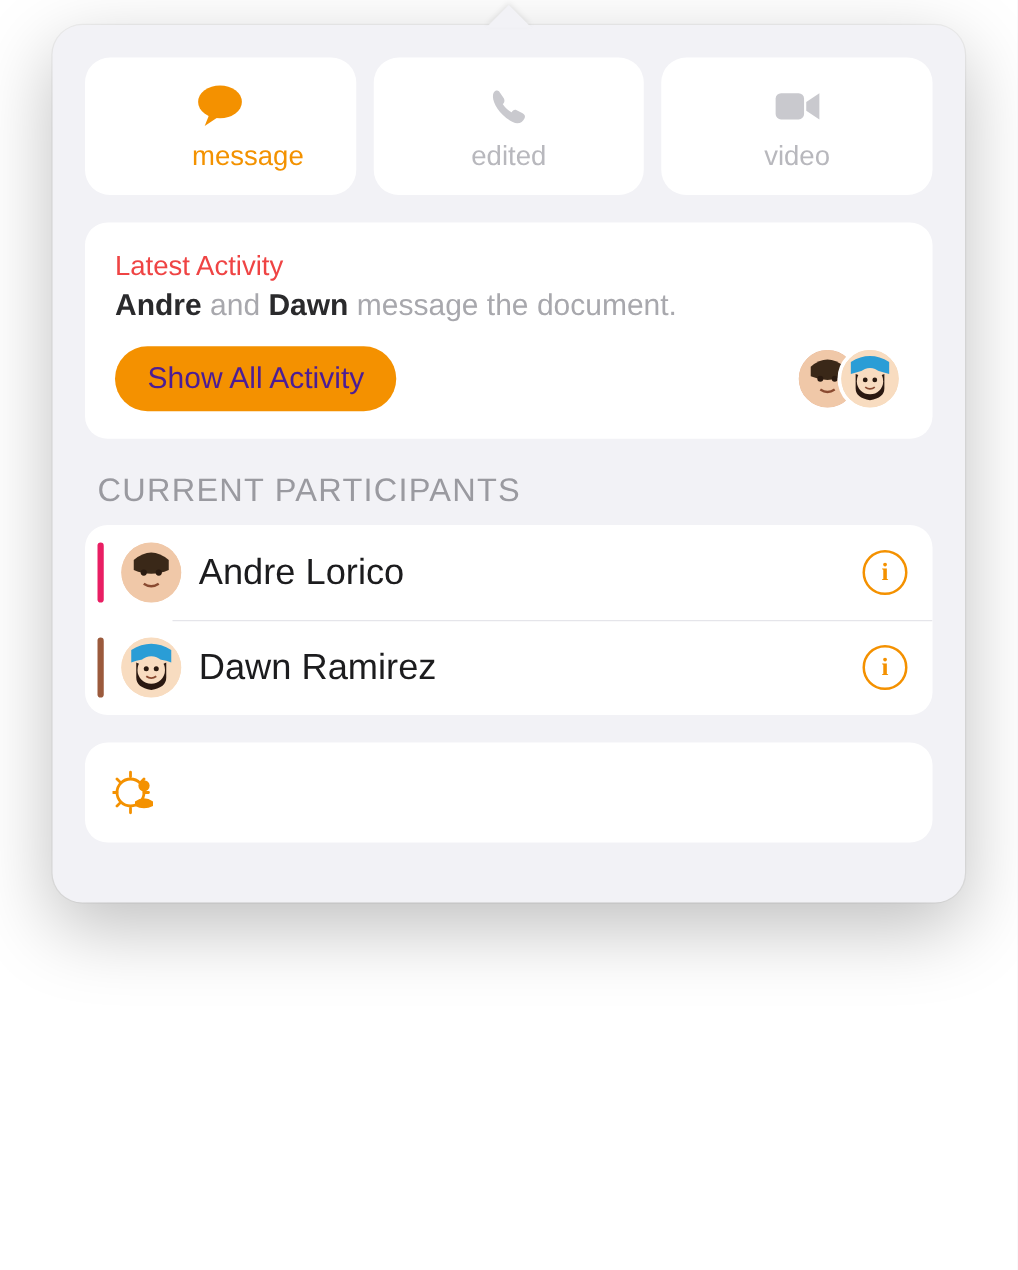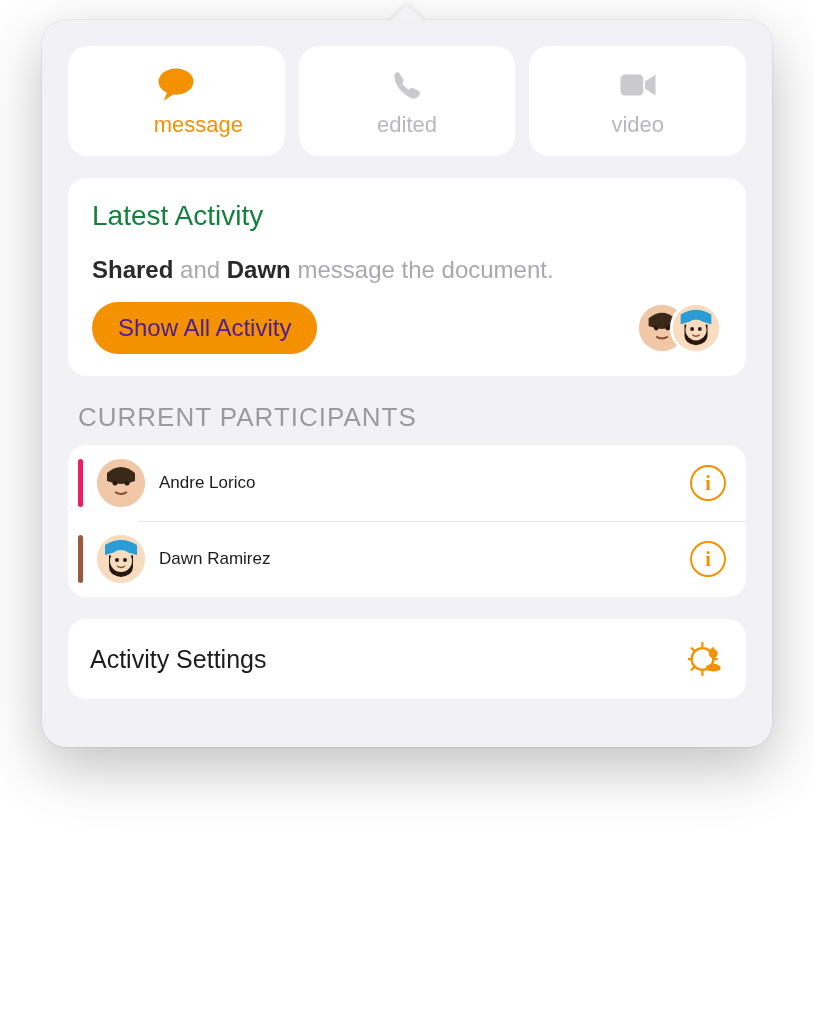--- a/index.html
+++ b/index.html
@@ -69,24 +69,24 @@
     }
     .tab-button.active .label { color: #f39200; margin-left: 44px; }
     .tab-button.inactive .label { color: #b8b8bd; }
     .card {
       background: #fff;
       border-radius: 18px;
       padding: 22px 24px;
       margin-bottom: 26px;
     }
     .activity-title {
-      color: #15803d;
-      font-size: 28px;
+      color: #ef4444;
+      font-size: 22px;
       font-weight: 500;
-      margin-bottom: 24px;
+      margin-bottom: 5px;
     }
     .activity-line {
       font-size: 24px;
       color: #a8a8ad;
       margin-bottom: 18px;
     }
     .activity-line .bold {
       color: #2a2a2c;
       font-weight: 600;
     }
@@ -162,21 +162,21 @@
       height: 48px;
       border-radius: 50%;
       flex-shrink: 0;
       display: flex;
       align-items: center;
       justify-content: center;
       overflow: hidden;
     }
     .row-label {
       flex: 1;
-      font-size: 17px;
+      font-size: 29px;
       color: #1c1c1e;
     }
     .info-circle {
       width: 36px;
       height: 36px;
       border: 2.5px solid #f49100;
       border-radius: 50%;
       display: flex;
       align-items: center;
       justify-content: center;
@@ -241,21 +241,21 @@
           <path d="M32 20 L44 12 L44 36 L32 28 Z" fill="#c9c9ce"></path>
         </svg>
       </span>
       <span class="label">video</span>
     </button>
   </div>
 
   <div class="card">
     <div class="activity-title">Latest Activity</div>
     <div class="activity-line">
-      <span class="bold">Shared</span><span> and </span><span class="bold">Dawn</span><span> message the document.</span>
+      <span class="bold">Andre</span><span> and </span><span class="bold">Dawn</span><span> message the document.</span>
     </div>
     <div class="activity-bottom">
       <button class="pill-button">Show All Activity</button>
       <div class="avatar-stack">
         <div class="mini-avatar" style="background:#e8b89a;">
           <svg class="memoji" viewBox="0 0 48 48">
             <circle cx="24" cy="24" r="24" fill="#f0c8a8"></circle>
             <path d="M10 14 Q24 2 38 14 L38 22 Q24 28 10 22 Z" fill="#3a2818"></path>
             <circle cx="18" cy="24" r="2.5" fill="#2a1a10"></circle>
             <circle cx="30" cy="24" r="2.5" fill="#2a1a10"></circle>
@@ -308,21 +308,20 @@
           <path d="M20 31 Q24 34 28 31" stroke="#8a4a30" stroke-width="1.5" fill="none"></path>
         </svg>
       </div>
       <div class="row-label">Dawn Ramirez</div>
       <div class="info-circle">i</div>
     </div>
   </div>
 
   <div class="list-card">
     <div class="action-row">
-      <div class="action-label">Activity Settings</div>
       <div class="action-icon">
         <svg viewBox="0 0 40 40" width="36" height="36">
           <g fill="none" stroke="#f49100" stroke-width="2.5">
             <circle cx="16" cy="20" r="12"></circle>
             <path d="M16 6 L16 2 M16 38 L16 34 M4 20 L0 20 M32 20 L28 20 M7 11 L4 8 M25 29 L28 32 M7 29 L4 32 M25 11 L28 8" stroke-linecap="round"></path>
           </g>
           <circle cx="28" cy="14" r="5" fill="#f49100"></circle>
           <path d="M20 28 Q28 22 36 28 L36 32 Q28 36 20 32 Z" fill="#f49100"></path>
         </svg>
       </div>

